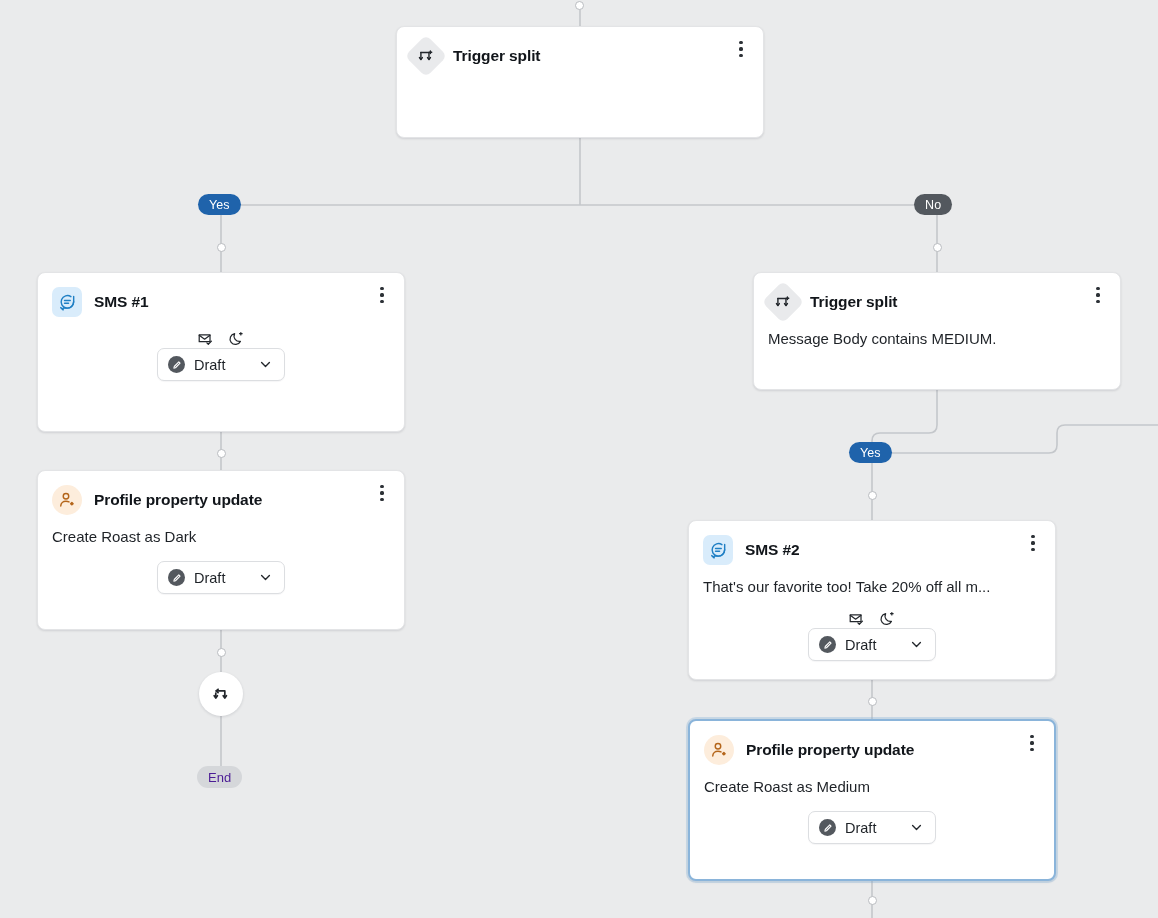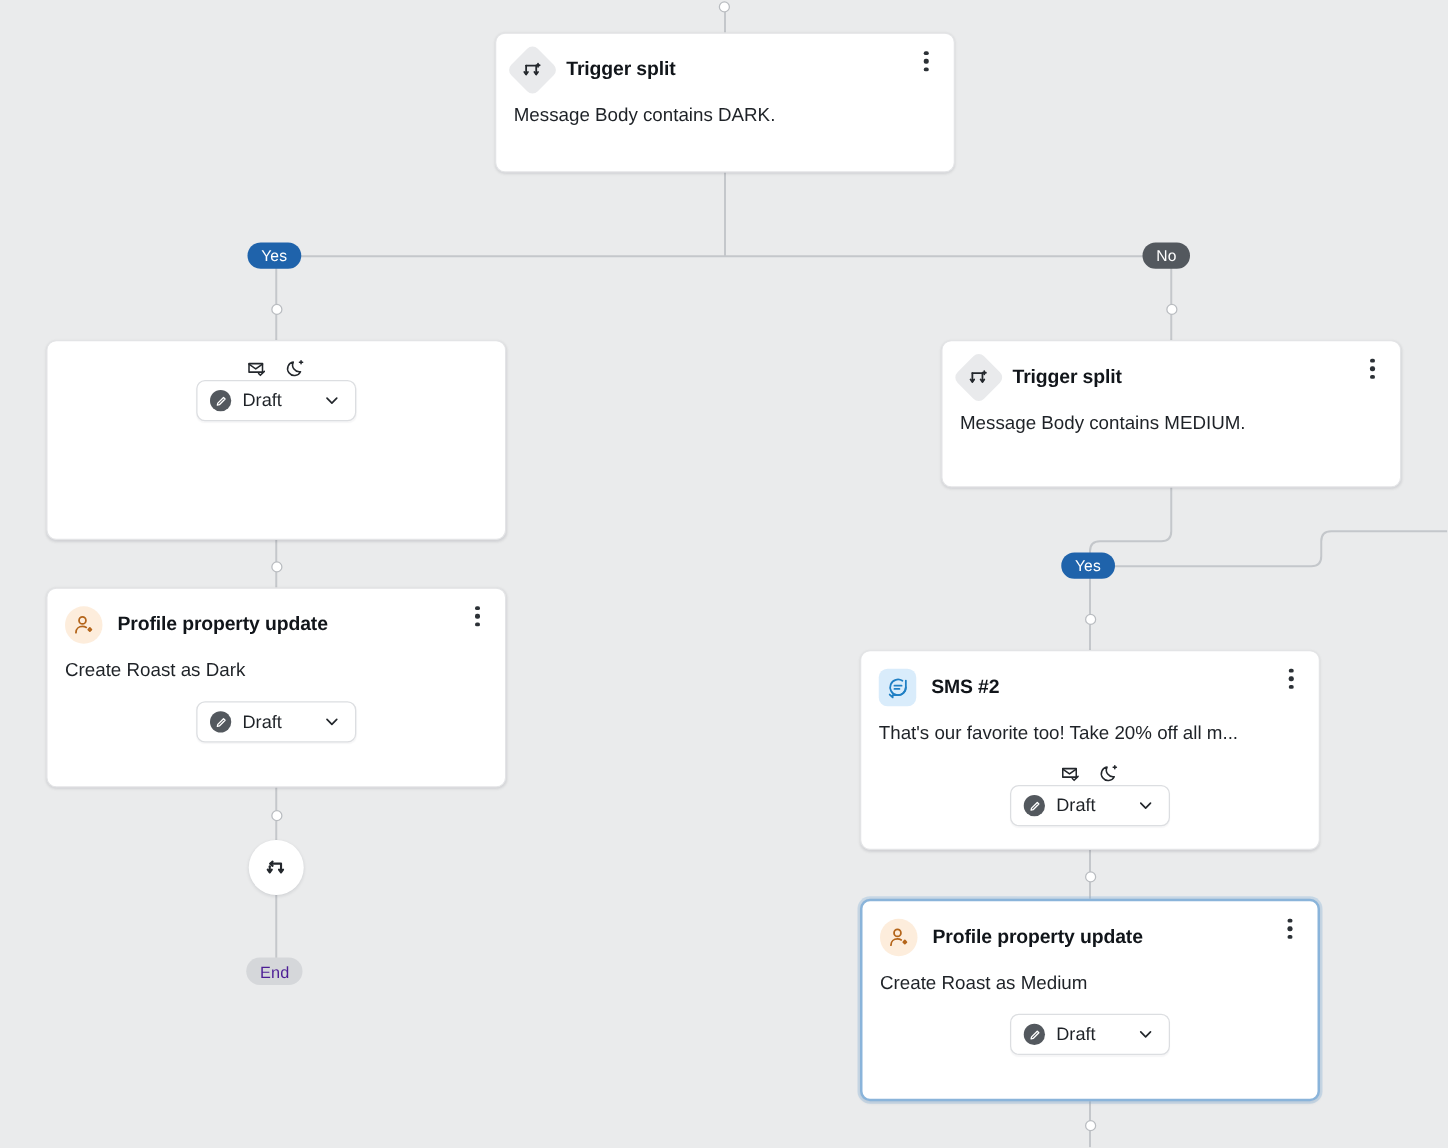--- a/index.html
+++ b/index.html
@@ -234,24 +234,39 @@
           <path d="M15.2 3.2 L15.2 6.2 M13.7 4.7 L16.7 4.7"></path>
         </svg>
       </span>
       <span class="card-title">Trigger split</span>
       <span class="kebab">
         <i></i>
           <i></i>
           <i></i>
       </span>
     </div>
-    <div class="card-body">Message Body contains DARK.</div>
   </div>
 
   <div class="card" style="left:37px; top:272px; width:368px; height:160px;">
+    <div class="card-head">
+      <span class="node-icon sms">
+        <svg width="19" height="19" viewBox="0 0 20 20" fill="none" stroke="#1f7fc4" stroke-width="1.5" stroke-linecap="round" stroke-linejoin="round">
+          <path d="M16.5 9.3a6.6 6.6 0 1 1-2.9-5.45"></path>
+          <path d="M16.5 3.6 L16.5 9.3 A6.6 6.6 0 0 1 9.9 15.9 L5.4 15.9 L5.4 17.8 L2.9 15.4"></path>
+          <path d="M6.9 7.9 L12.9 7.9"></path>
+            <path d="M6.9 10.7 L11.1 10.7"></path>
+        </svg>
+      </span>
+      <span class="card-title">SMS #1</span>
+      <span class="kebab">
+        <i></i>
+          <i></i>
+          <i></i>
+      </span>
+    </div>
     <div class="card-foot">
       <span class="foot-icons">
         <span>
           <svg width="17" height="17" viewBox="0 0 20 20" fill="none" stroke="#23272c" stroke-width="1.45" stroke-linecap="round" stroke-linejoin="round">
             <path d="M2.6 4.6 L15.3 4.6 L15.3 12.6 L2.6 12.6 Z"></path>
             <path d="M2.6 5 L8.95 9.6 L15.3 5"></path>
             <path d="M11.6 13.9 L13.3 15.6 L17 11.9"></path>
           </svg>
         </span>
         <span>

